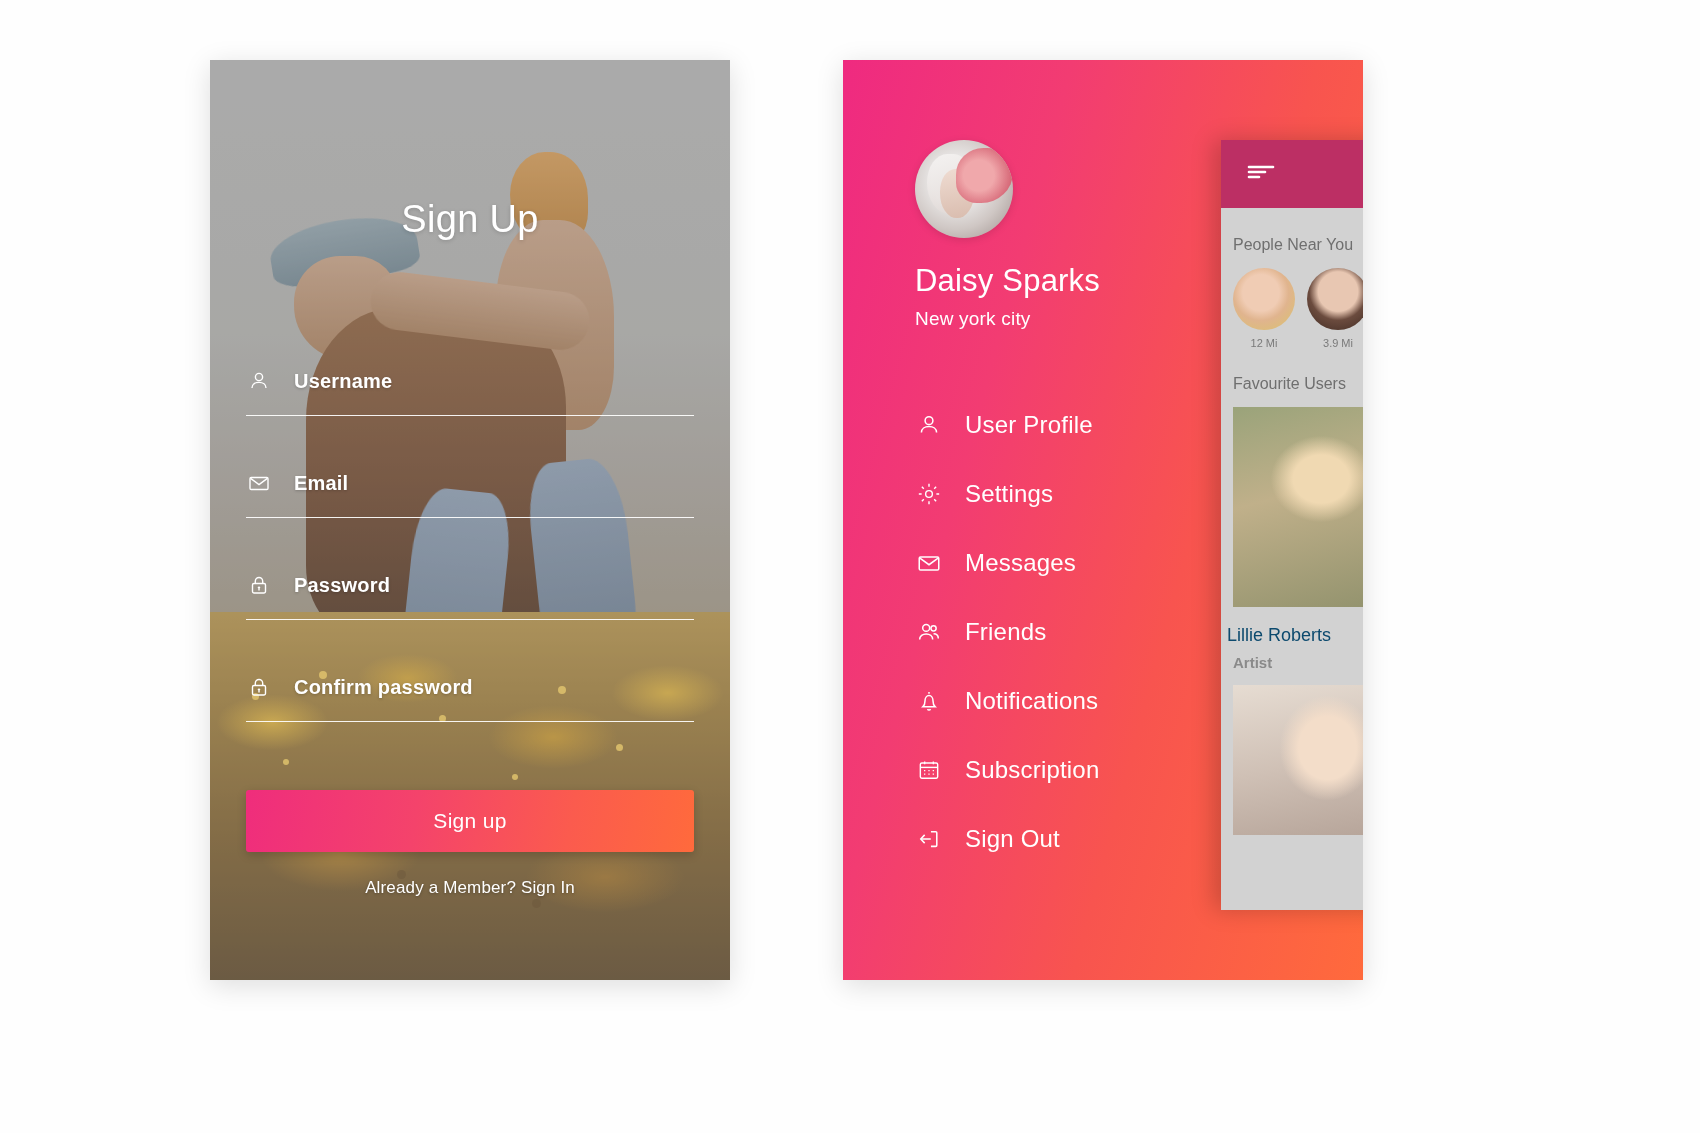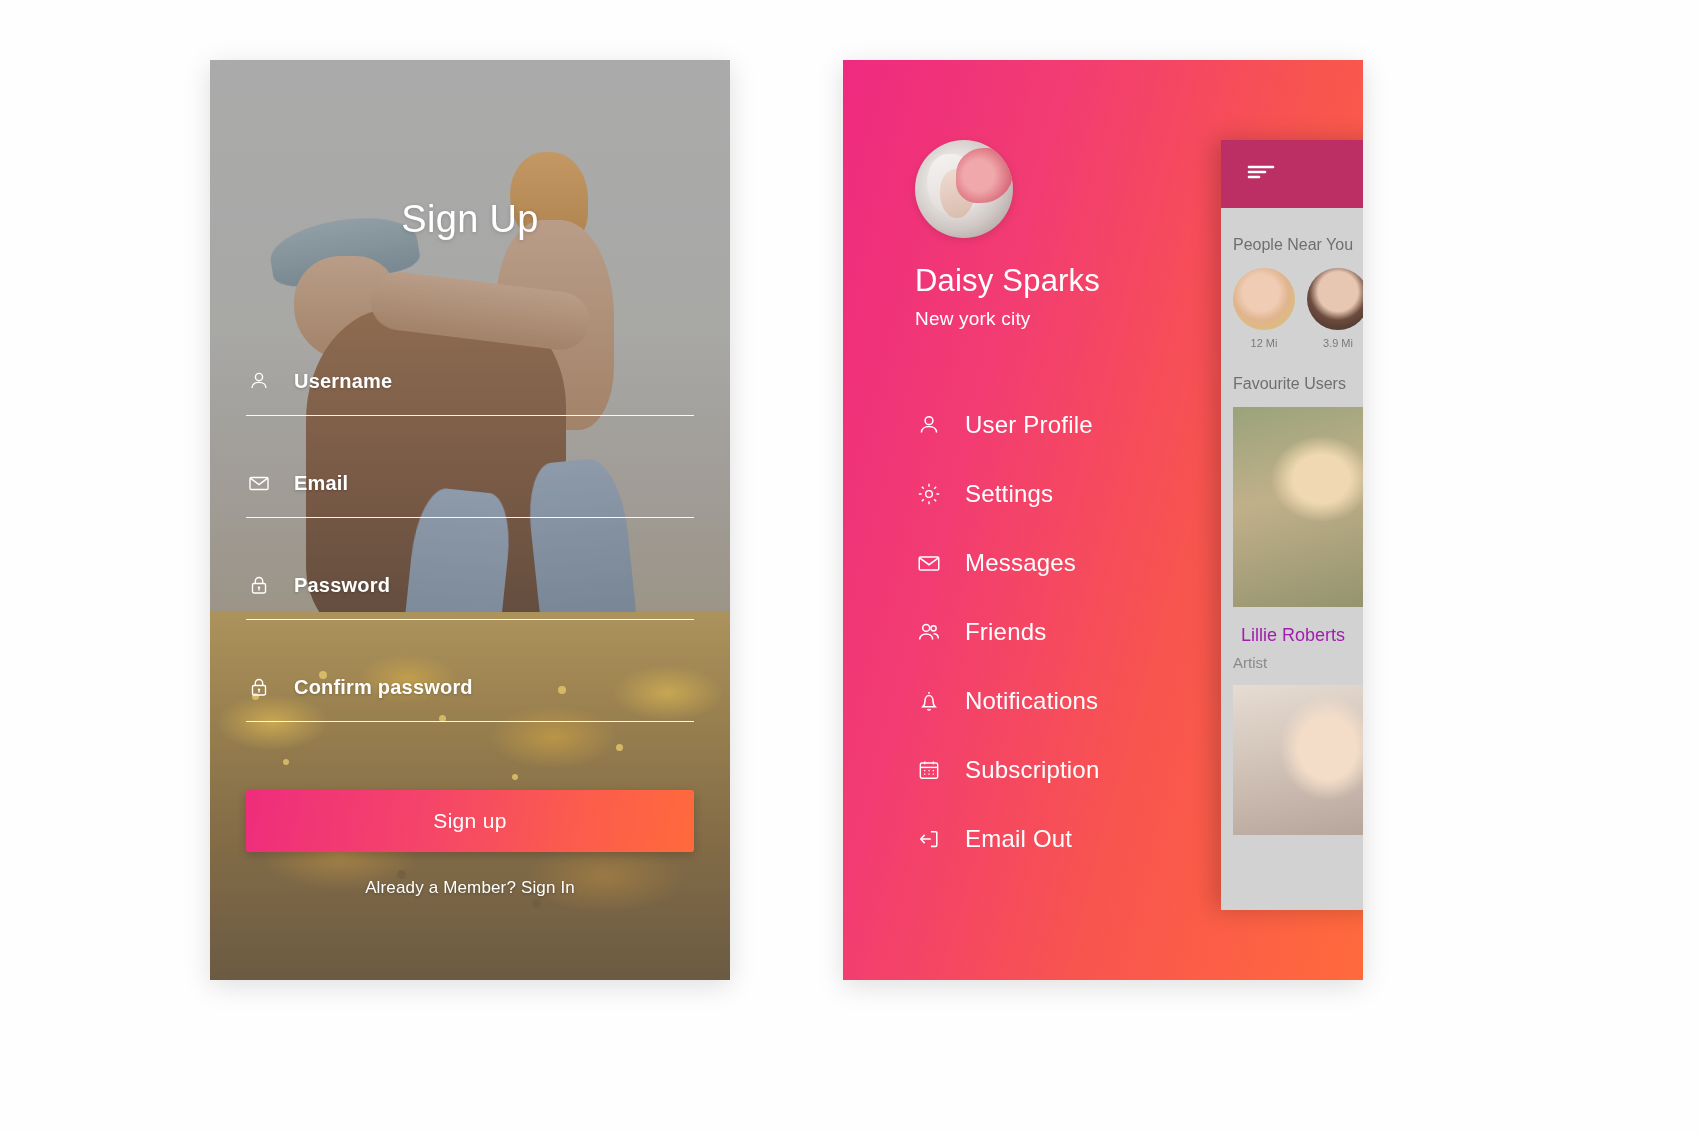--- a/index.html
+++ b/index.html
@@ -209,30 +209,30 @@
       linear-gradient(165deg,#9aa37a 0%, #c0b08a 40%, #8d8f6a 100%);
     position: relative; overflow: hidden;
   }
   .peek-photo.second {
     background:
       radial-gradient(ellipse 64px 70px at 45% 42%, #f3ddc9 0 45%, rgba(243,221,201,0) 75%),
       linear-gradient(170deg,#e6dcd2 0%, #cfc0b5 50%, #b3a196 100%);
     height: 150px;
   }
   .peek-name {
-    color: #a21caf;
+    color: #0c4a6e;
     font-size: 18px;
     font-weight: 400;
-    padding: 18px 0 0 20px;
+    padding: 18px 0 0 6px;
     white-space: nowrap;
   }
   .peek-role {
     color: #8a8a8a;
     font-size: 15px;
-    font-weight: 400;
+    font-weight: 700;
     padding: 8px 0 0 12px;
     white-space: nowrap;
   }
 
   .drawer-content {
     position: absolute; inset: 0;
     padding: 0 0 0 72px;
   }
   .avatar {
     position: absolute;
@@ -518,20 +518,20 @@
         </div>
 
         <div class="menu-item">
           <span class="menu-icon">
             <svg width="26" height="26" viewBox="0 0 24 24" fill="none" stroke="#ffffff" stroke-width="1.4">
               <path d="M13.8 5.2h4.4a1 1 0 0 1 1 1v11.6a1 1 0 0 1-1 1h-4.4"></path>
               <path d="M13.6 12H4.6"></path>
               <path d="M8 8.2 4.4 12 8 15.8"></path>
             </svg>
           </span>
-          <span class="menu-label">Email Out</span>
+          <span class="menu-label">Sign Out</span>
         </div>
 
       </nav>
     </div>
   </div>
 
 </div>
 
 </body></html>

